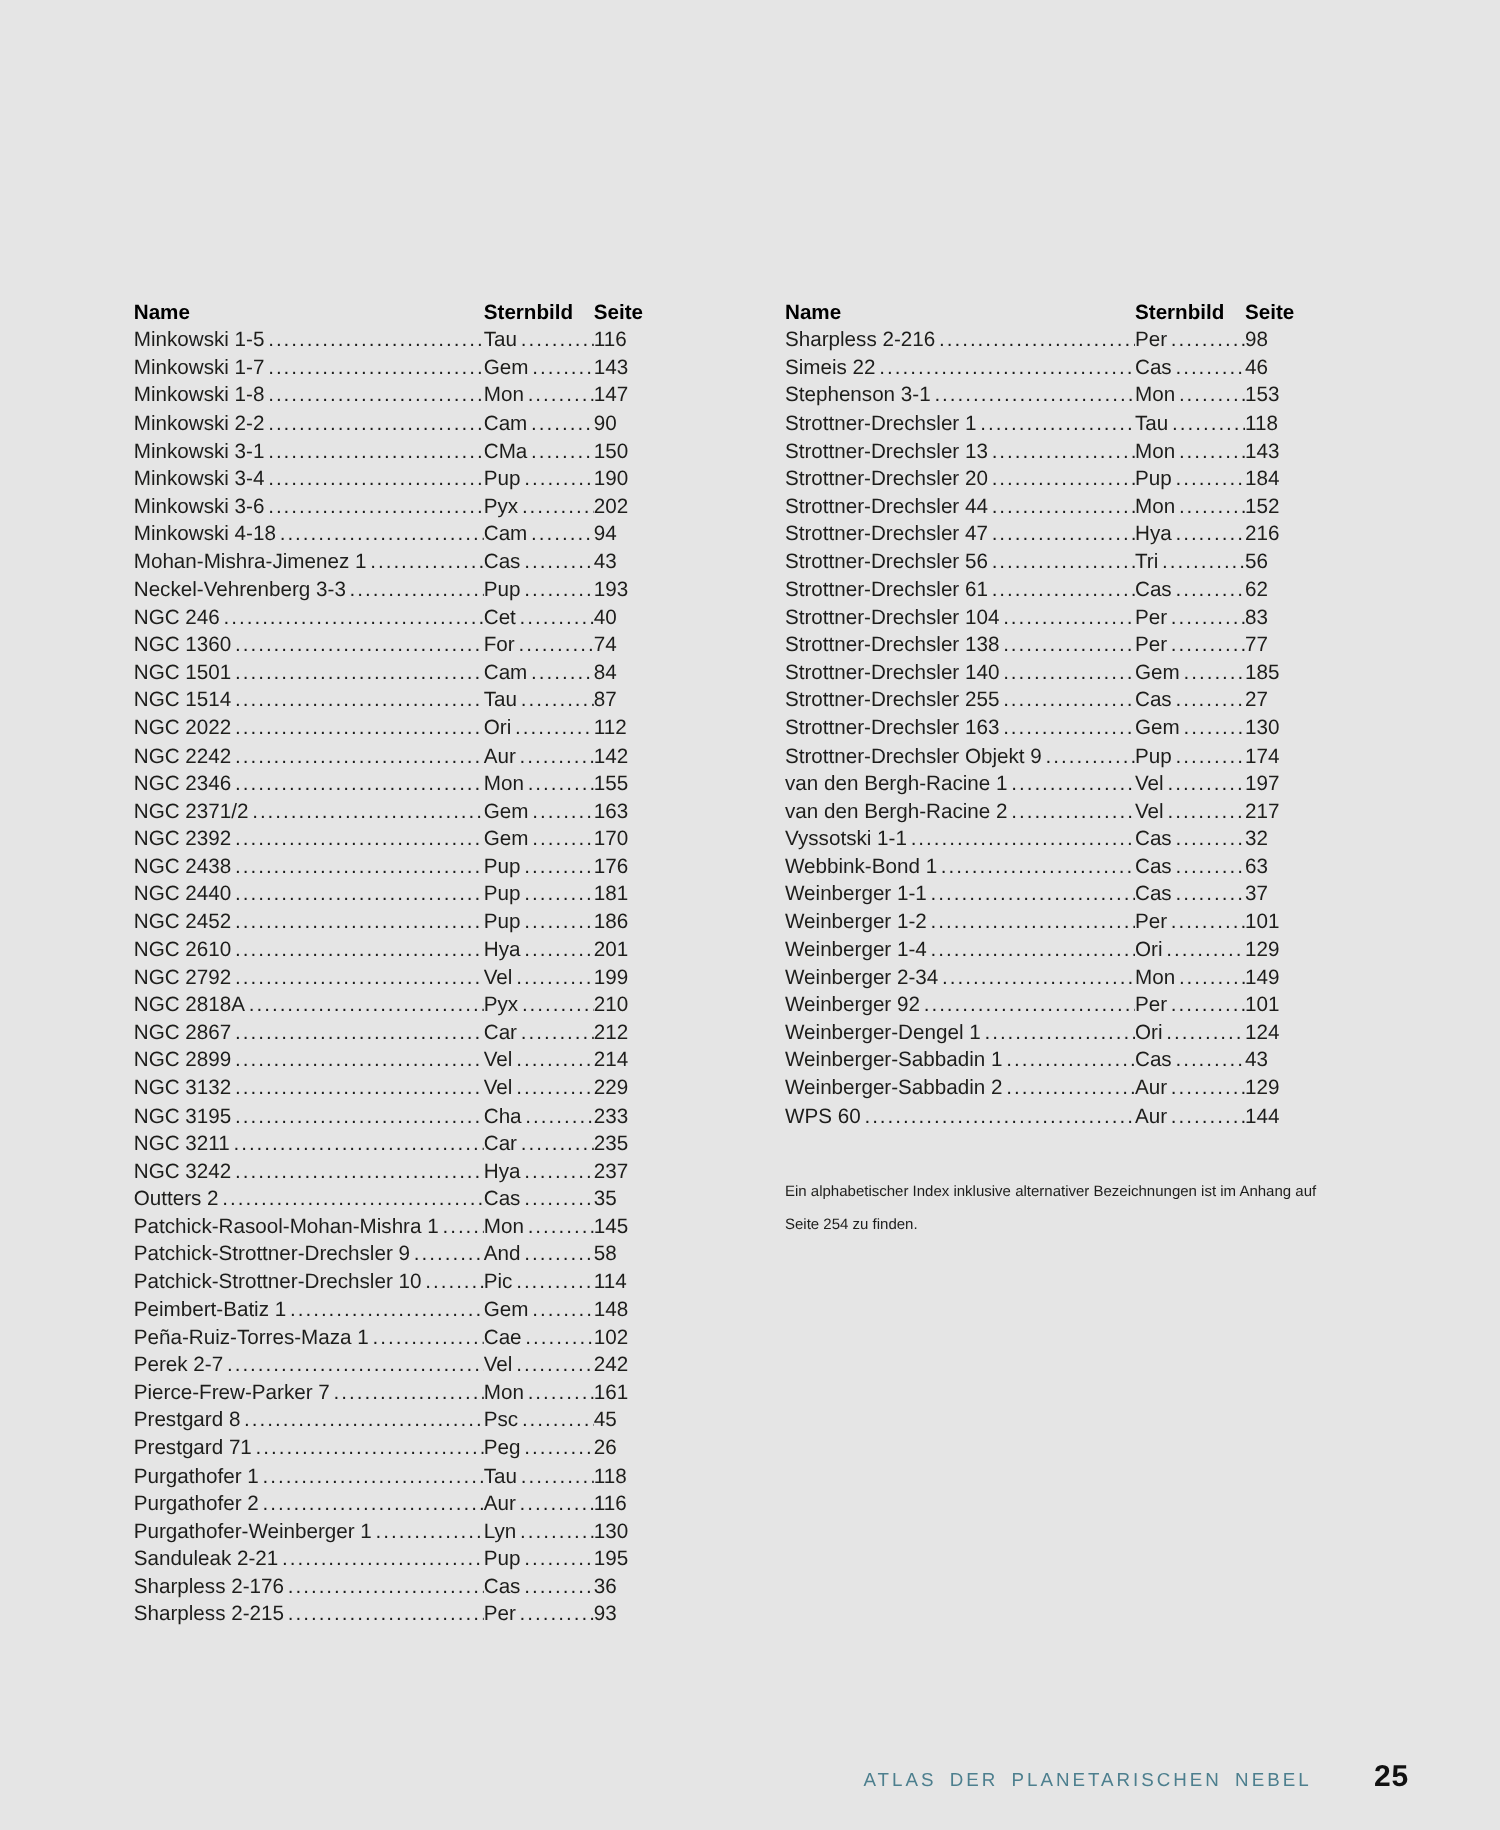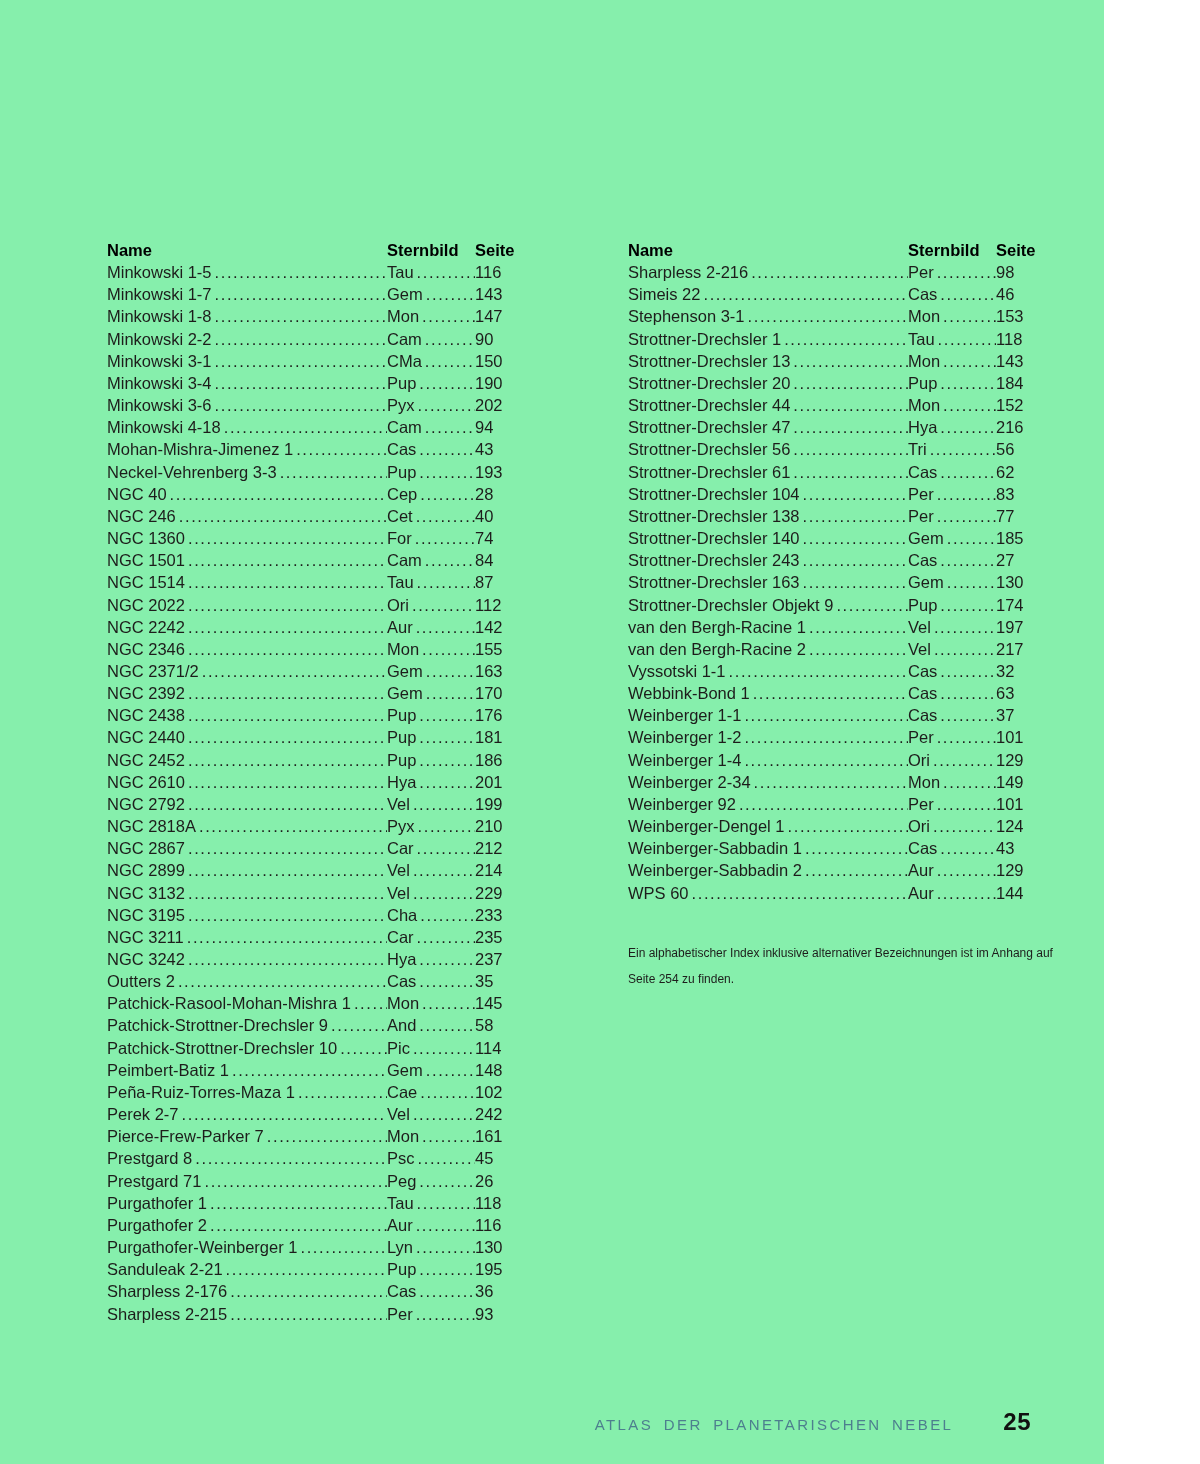--- a/index.html
+++ b/index.html
@@ -1,20 +1,20 @@
 <!DOCTYPE html>
 <html><head>
 <meta charset="utf-8">
 <style>
   html, body { margin: 0; padding: 0; background: #ffffff; }
   .page {
     position: relative;
-    width: 1104px;
+    width: 1200px;
     height: 1464px;
-    background: #86efac;
+    background: #e5e5e5;
     font-family: "Liberation Sans", sans-serif;
     color: #1d1d1b;
     overflow: hidden;
   }
   .columns {
     position: absolute;
     left: 107px;
     top: 239px;
     display: flex;
     gap: 101px;
@@ -230,33 +230,20 @@
     </div>
     <div class="cell-const">
       <span>Pup</span>
       <span class="leader"></span>
     </div>
     <div class="cell-page">
       <span>193</span>
     </div>
   </div>
 
-  <div class="trow">
-    <div class="cell-name">
-      <span>NGC 40</span>
-      <span class="leader"></span>
-    </div>
-    <div class="cell-const">
-      <span>Cep</span>
-      <span class="leader"></span>
-    </div>
-    <div class="cell-page">
-      <span>28</span>
-    </div>
-  </div>
 
   <div class="trow">
     <div class="cell-name">
       <span>NGC 246</span>
       <span class="leader"></span>
     </div>
     <div class="cell-const">
       <span>Cet</span>
       <span class="leader"></span>
     </div>
@@ -962,21 +949,21 @@
       <span>Gem</span>
       <span class="leader"></span>
     </div>
     <div class="cell-page">
       <span>185</span>
     </div>
   </div>
 
   <div class="trow">
     <div class="cell-name">
-      <span>Strottner-Drechsler 243</span>
+      <span>Strottner-Drechsler 255</span>
       <span class="leader"></span>
     </div>
     <div class="cell-const">
       <span>Cas</span>
       <span class="leader"></span>
     </div>
     <div class="cell-page">
       <span>27</span>
     </div>
   </div>

